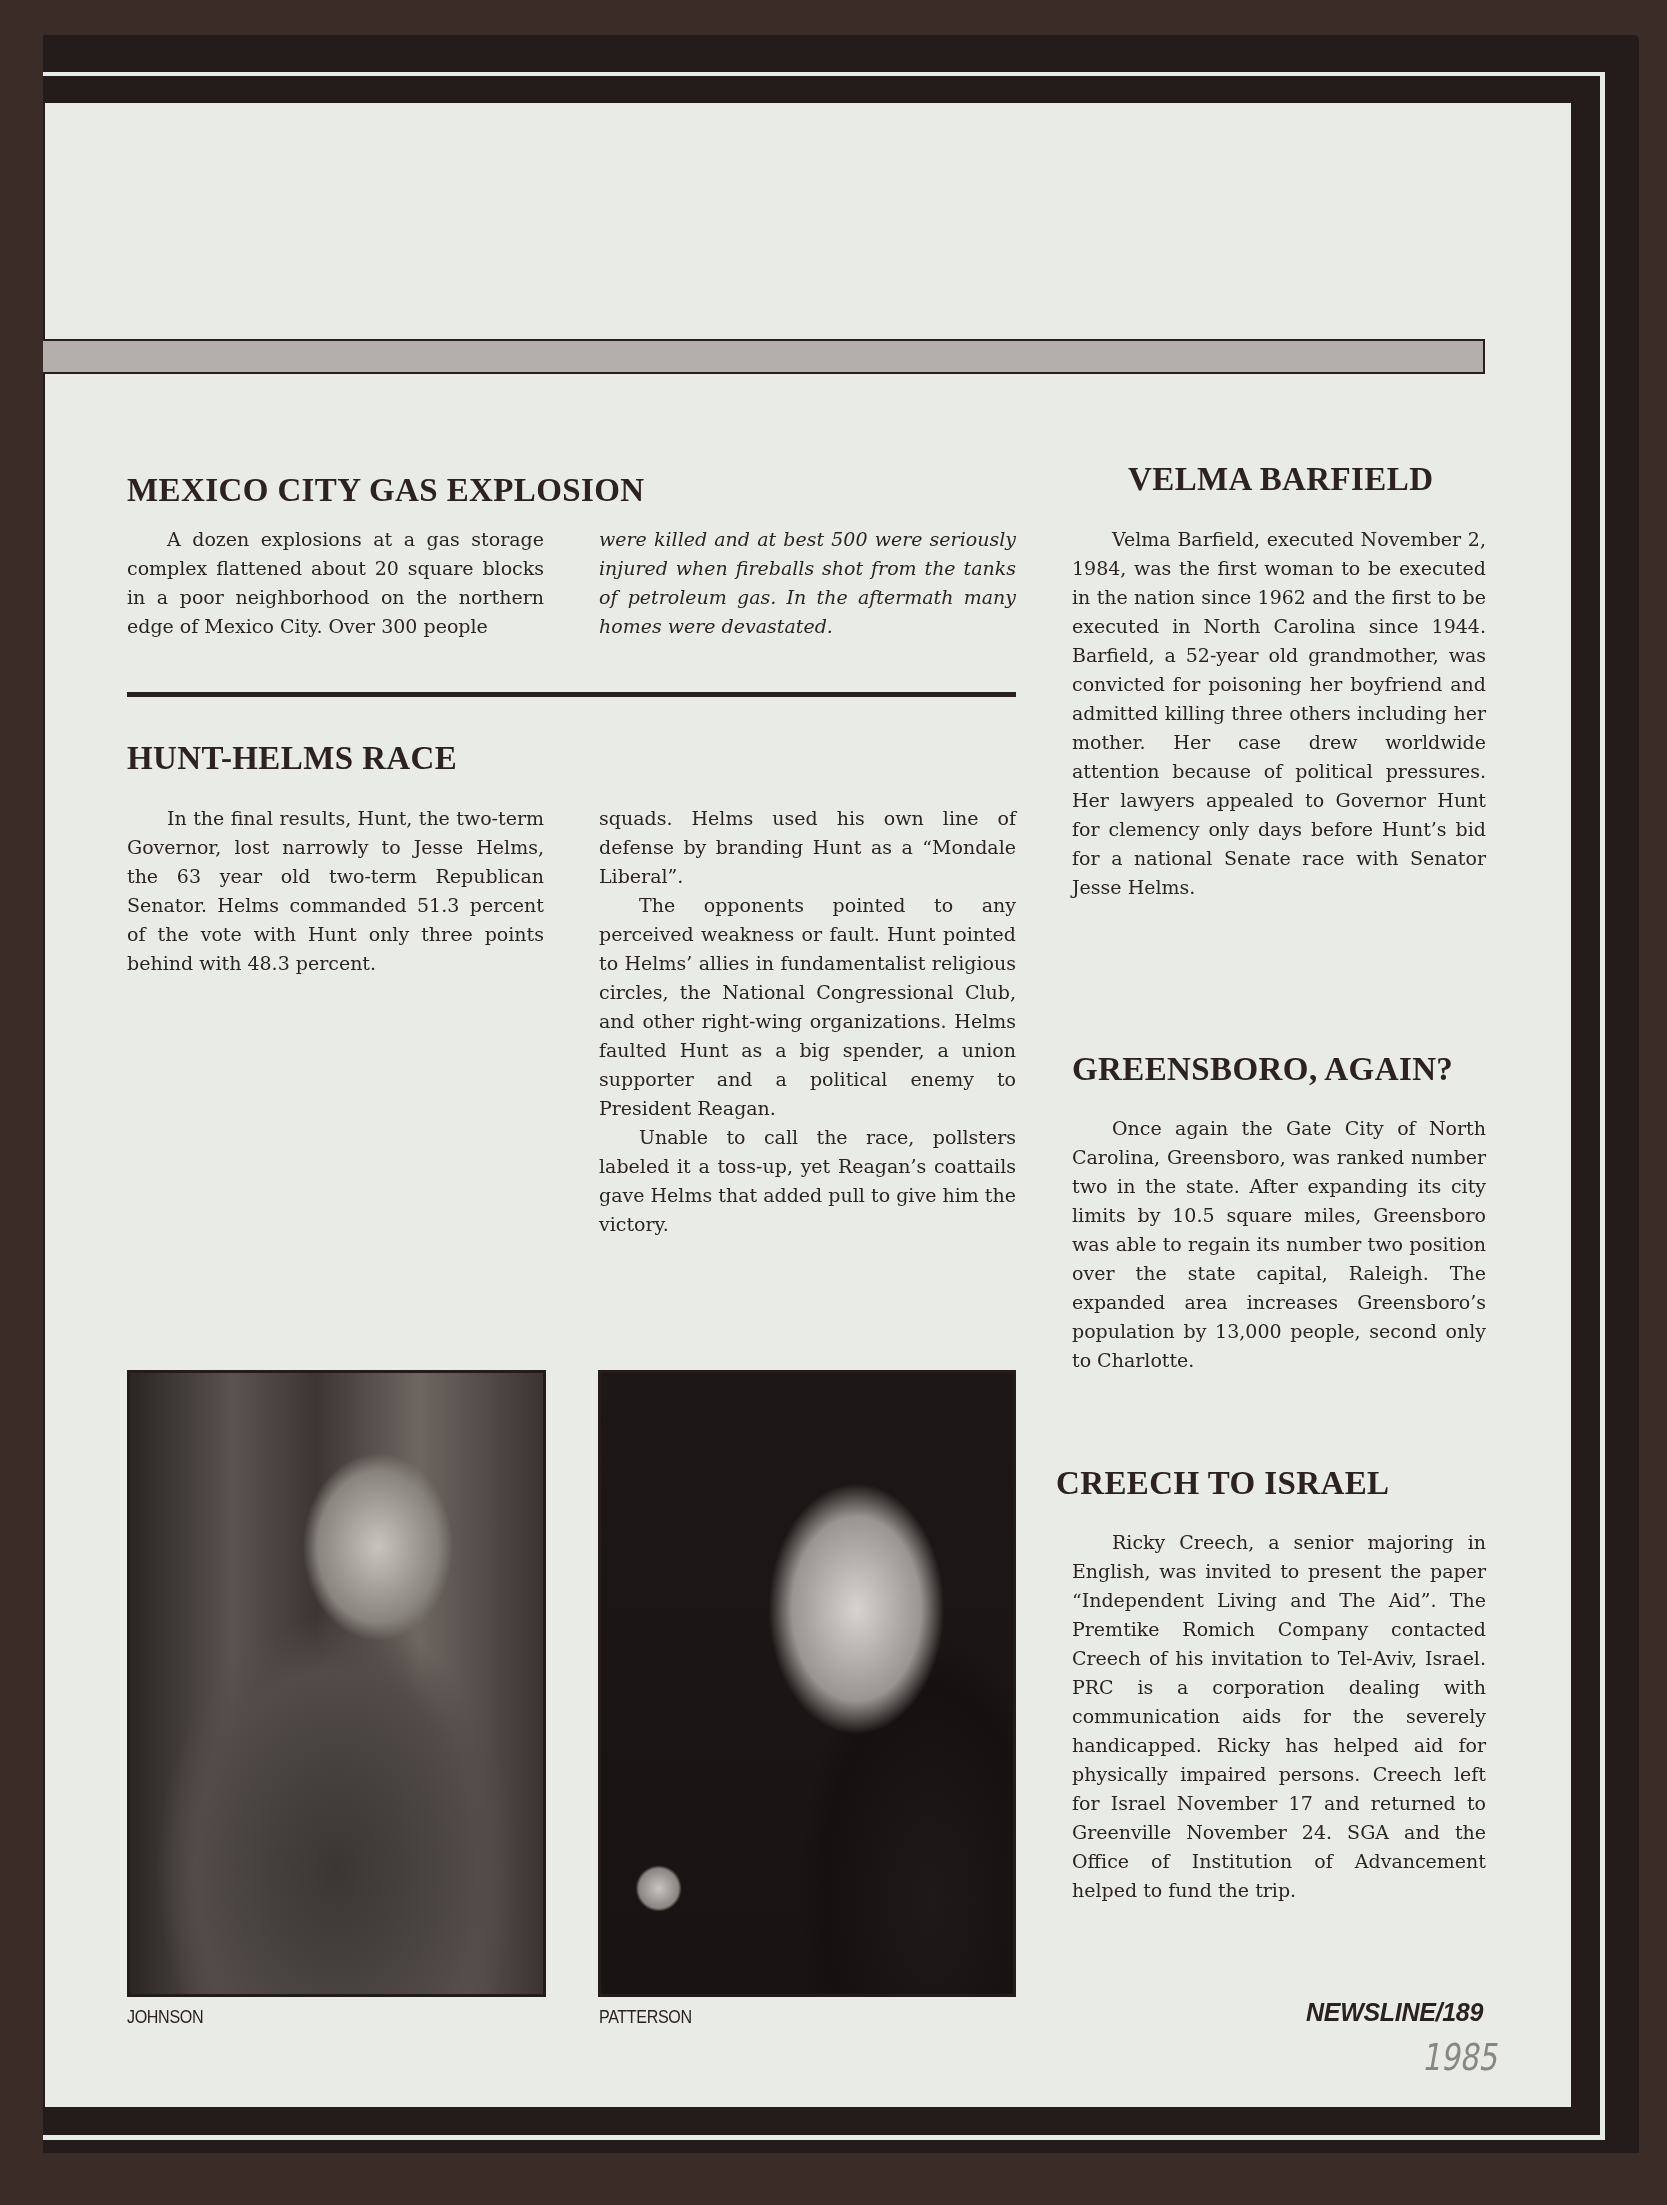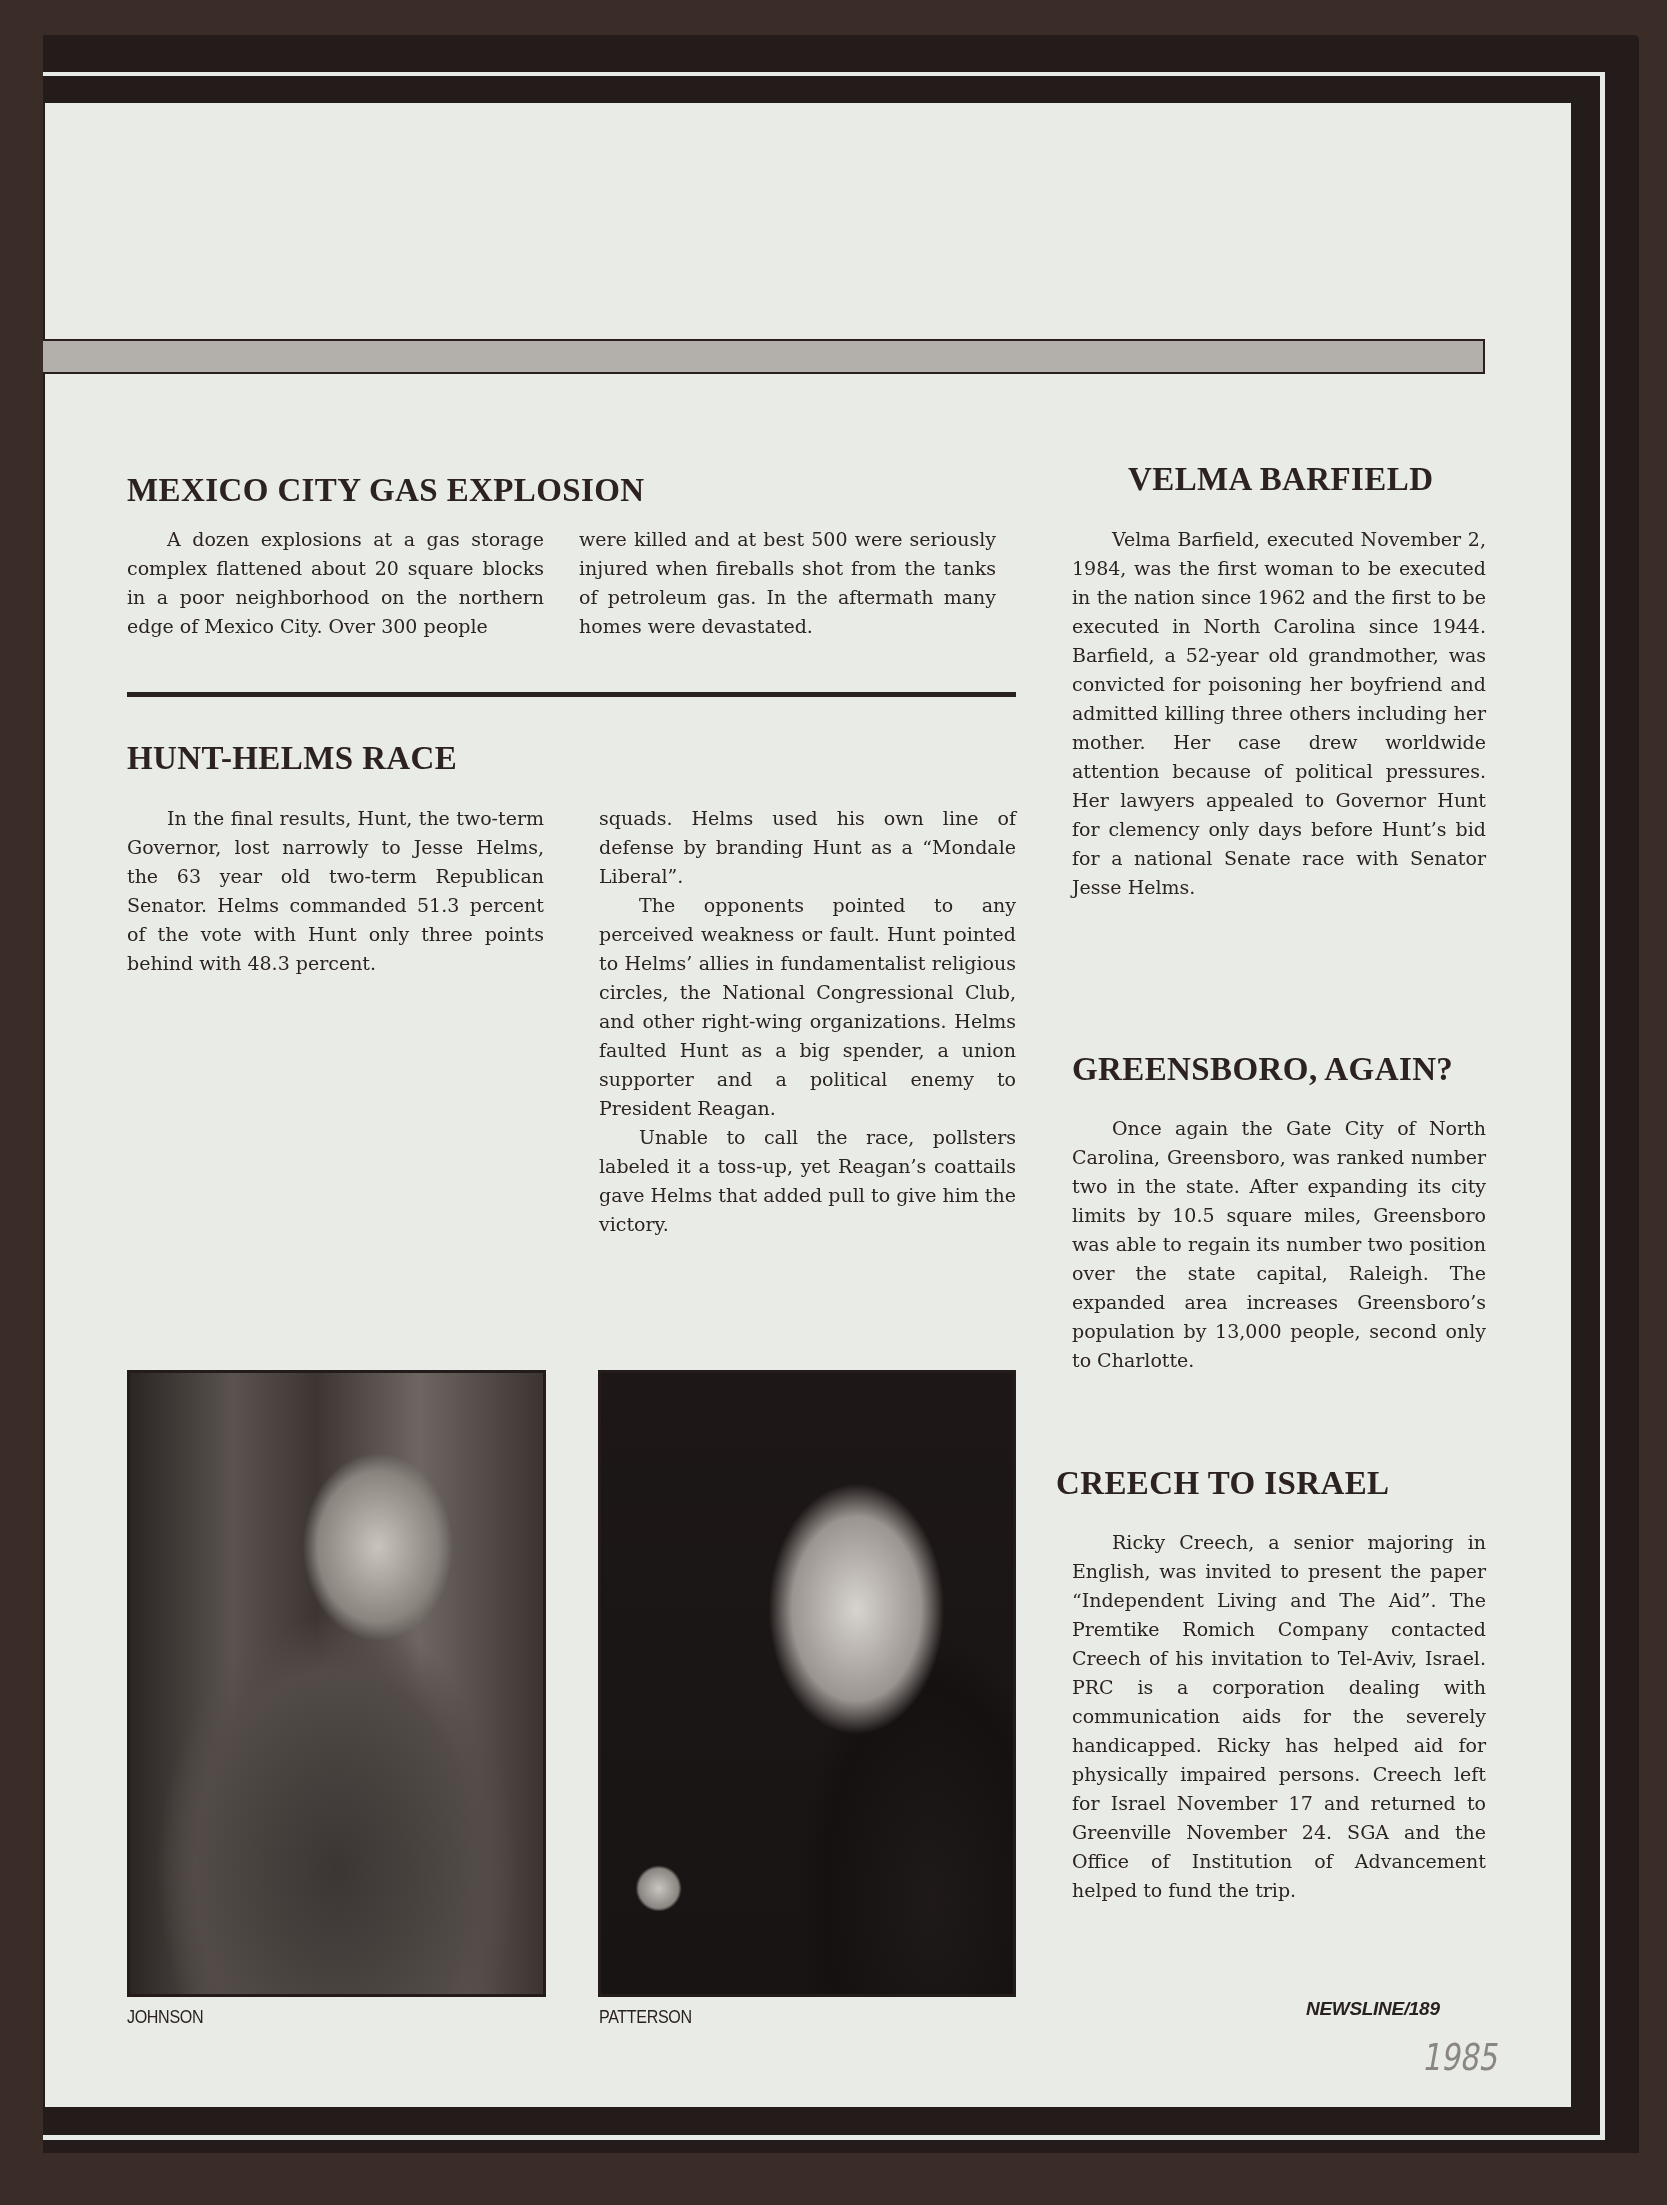--- a/index.html
+++ b/index.html
@@ -49,42 +49,42 @@
       radial-gradient(ellipse 133px 267px at 80% 85%, #1f1a19 0%, #151111 80%, transparent 100%),
       radial-gradient(circle 33px at 14% 83%, #c9c5c1 0%, #8a8581 60%, transparent 70%),
       linear-gradient(180deg, #1d1817 0%, #191414 100%);
   }
   .caption {
     position:absolute; font-family:"Liberation Sans", "DejaVu Sans", sans-serif;
     font-size:18.3px; color:#2a2220; letter-spacing:-0.4px; transform:scaleX(0.88); transform-origin:left center;
   }
   .folio {
     position:absolute; font-family:"Liberation Sans", "DejaVu Sans", sans-serif;
-    font-weight:bold; font-style:italic; font-size:19px; color:#2a2220; letter-spacing:-0.3px;
+    font-weight:bold; font-style:italic; font-size:25px; color:#2a2220; letter-spacing:-0.3px;
   }
   .handwritten {
     position:absolute; font-family:"DejaVu Sans", sans-serif; font-size:37px; color:#8a8684;
     font-weight:normal; transform:skewX(-10deg) scaleX(0.8); transform-origin:left;
   }
 </style>
 </head>
 <body>
 
 <div class="frame-outer"></div>
 <div class="frame-line"></div>
 <div class="frame-inner"></div>
 <div class="page"></div>
 
 <div class="graybar"></div>
 
 <h2 class="heading" style="left:127px; top:472px;">MEXICO CITY GAS EXPLOSION</h2>
 <div class="col" style="left:127px; top:525px;">
   <p>A dozen explosions at a gas storage complex flattened about 20 square blocks in a poor neighborhood on the northern edge of Mexico City. Over 300 people</p>
 </div>
-<div class="col" style="left:579px; top:525px;">
+<div class="col" style="left:599px; top:525px;font-style:italic;">
   <p class="noindent" style="text-align-last:left;">were killed and at best 500 were seriously injured when fireballs shot from the tanks of petroleum gas. In the aftermath many homes were devastated.</p>
 </div>
 <div class="rule"></div>
 
 <h2 class="heading" style="left:127px; top:740px;">HUNT-HELMS RACE</h2>
 <div class="col" style="left:127px; top:804px;">
   <p>In the final results, Hunt, the two-term Governor, lost narrowly to Jesse Helms, the 63 year old two-term Republican Senator. Helms commanded 51.3 percent of the vote with Hunt only three points behind with 48.3 percent.</p>
 </div>
 <div class="col" style="left:599px; top:804px;">
   <p class="noindent">squads. Helms used his own line of defense by branding Hunt as a “Mondale Liberal”.</p>

